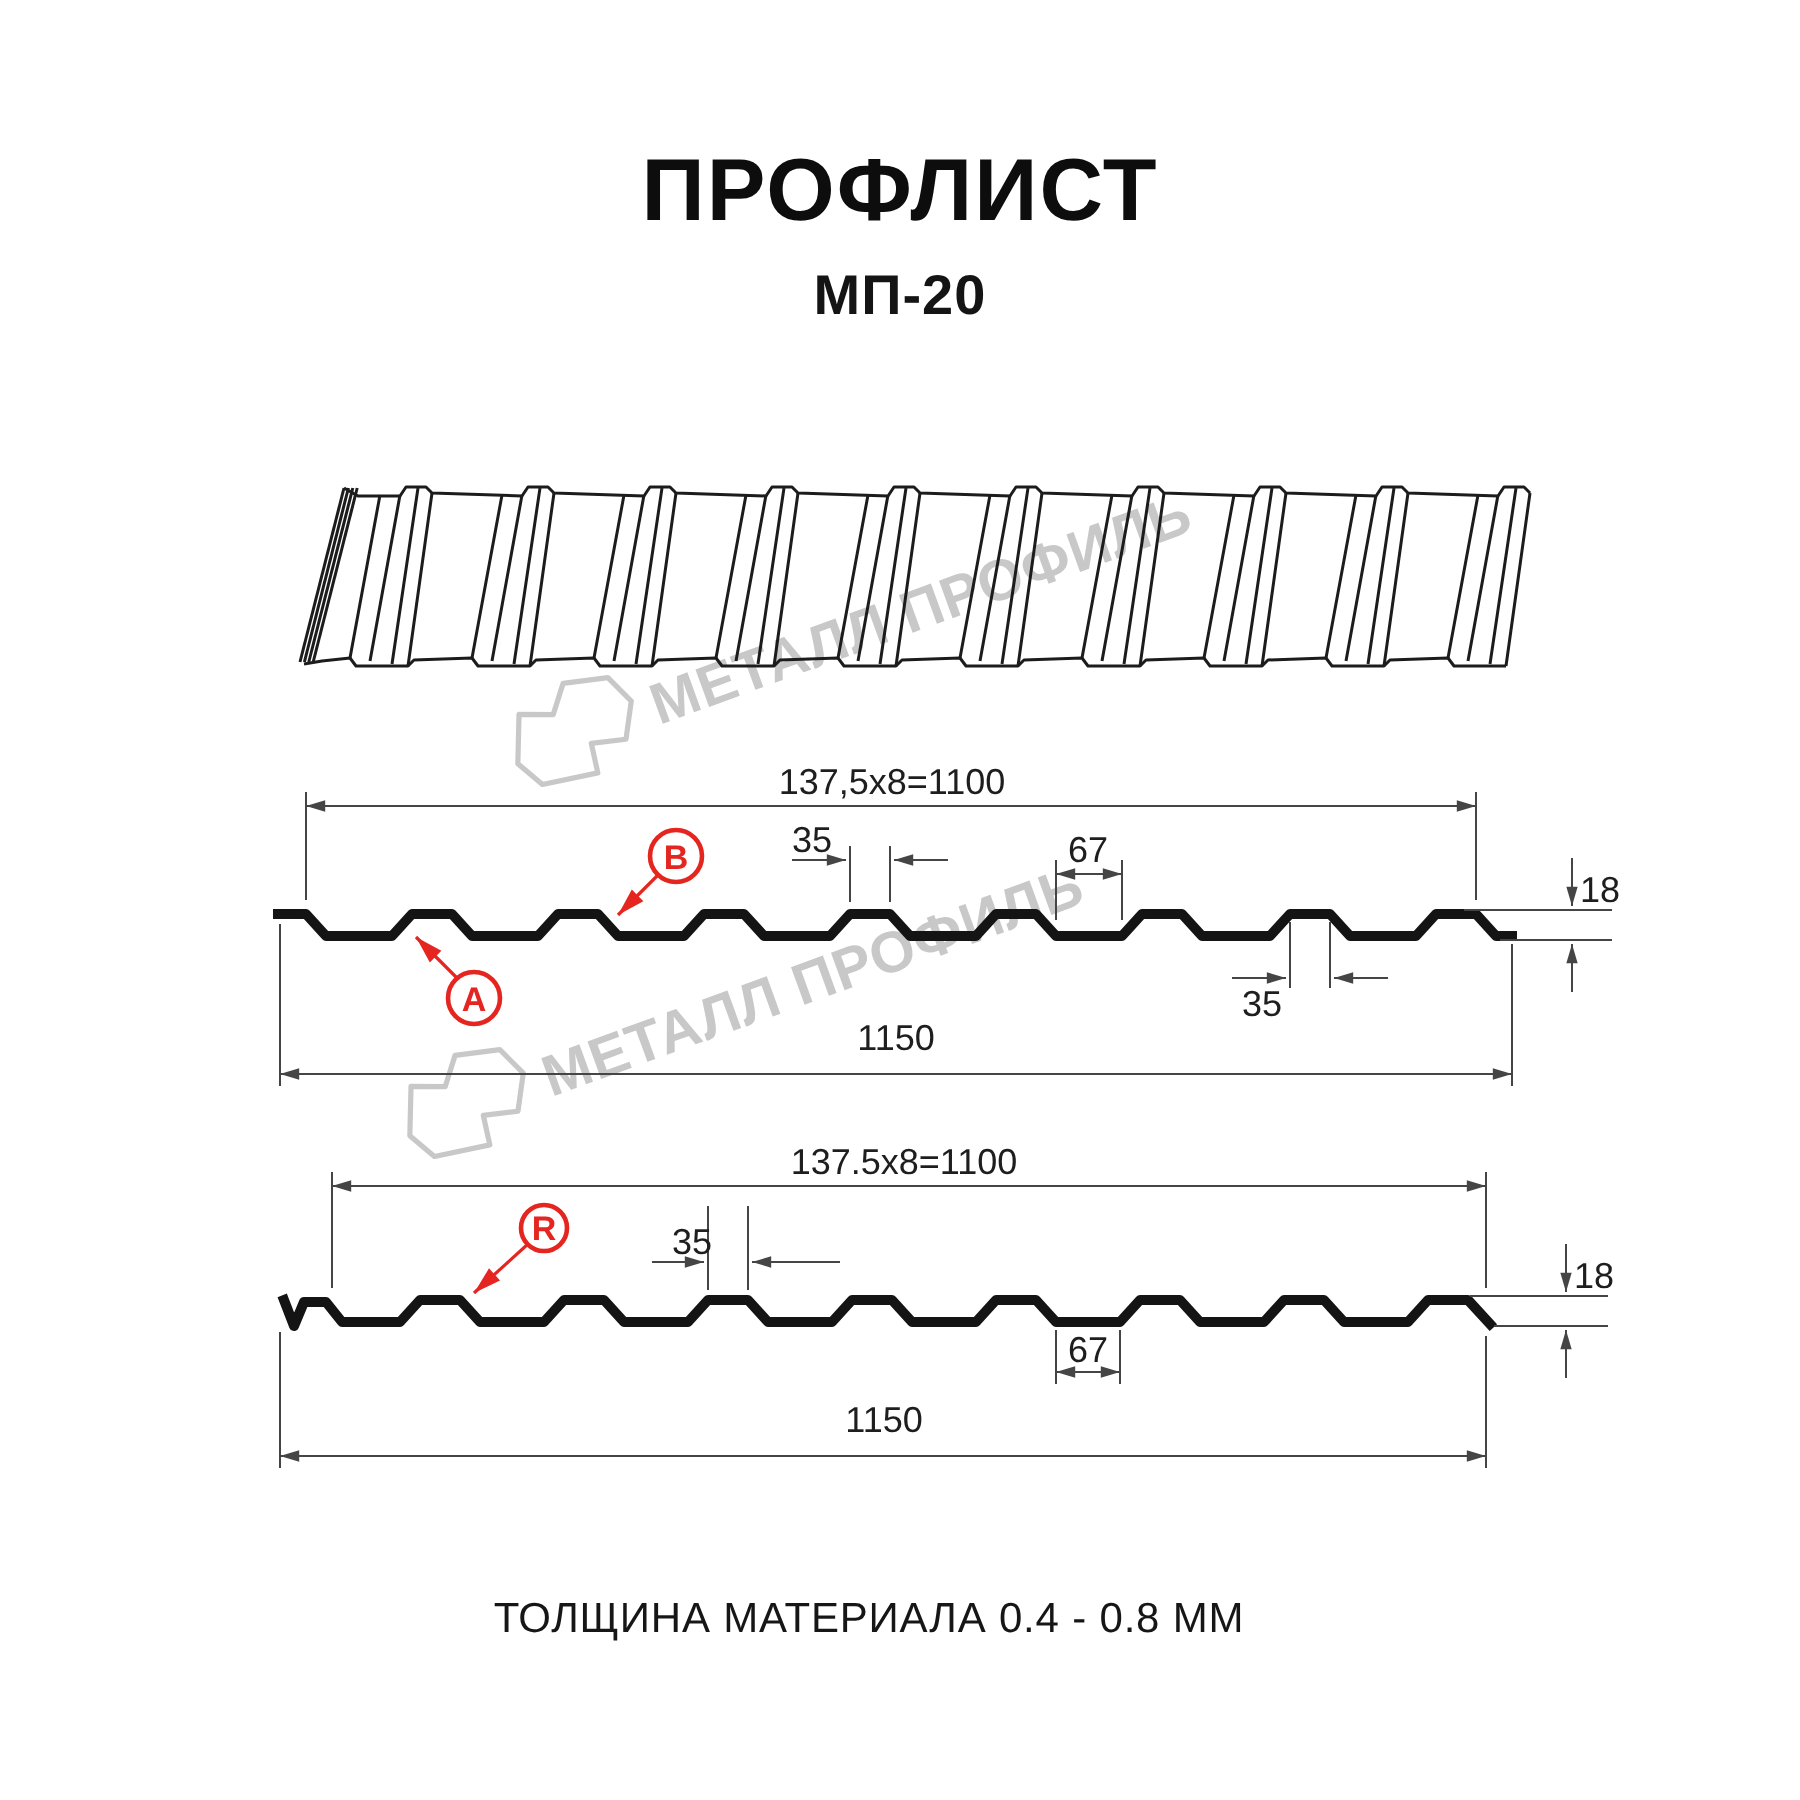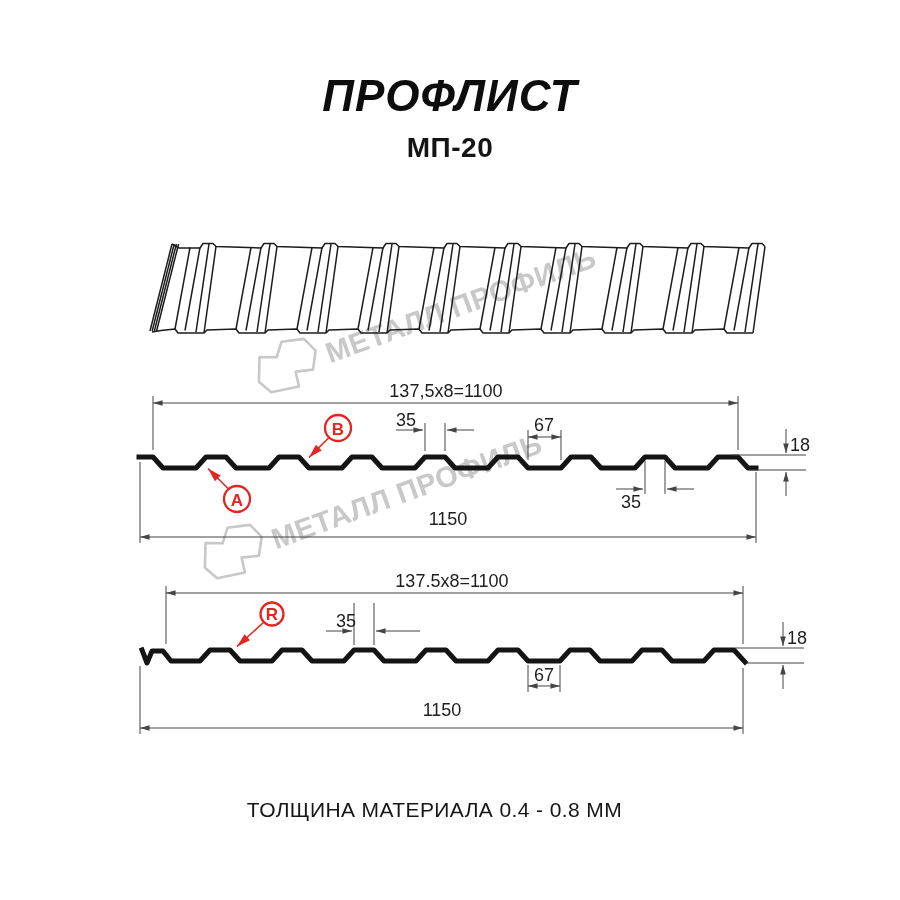--- a/index.html
+++ b/index.html
@@ -3,21 +3,21 @@
 <meta charset="utf-8">
 <style>
   html,body{margin:0;padding:0;}
   body{
     width:900px;height:900px;background:#ffffff;position:relative;
     overflow:hidden;font-family:"Liberation Sans","DejaVu Sans",sans-serif;
   }
   .title-block{position:absolute;top:74px;left:0;width:900px;text-align:center;z-index:5;}
   .main-title{
     font-size:44px;font-weight:800;letter-spacing:1px;color:#0d0d0d;
-    margin:0;line-height:1;font-style:italic;
+    margin:0;line-height:1;
   }
   .sub-title{
     font-size:28px;font-weight:600;color:#141414;margin-top:14px;letter-spacing:0.5px;
   }
   .footer-text{
     position:absolute;top:798px;left:0;width:869px;text-align:center;
     font-size:21px;font-weight:500;color:#161616;letter-spacing:0.4px;z-index:5;
   }
   .watermark{
     position:absolute;display:flex;align-items:flex-end;gap:7px;

